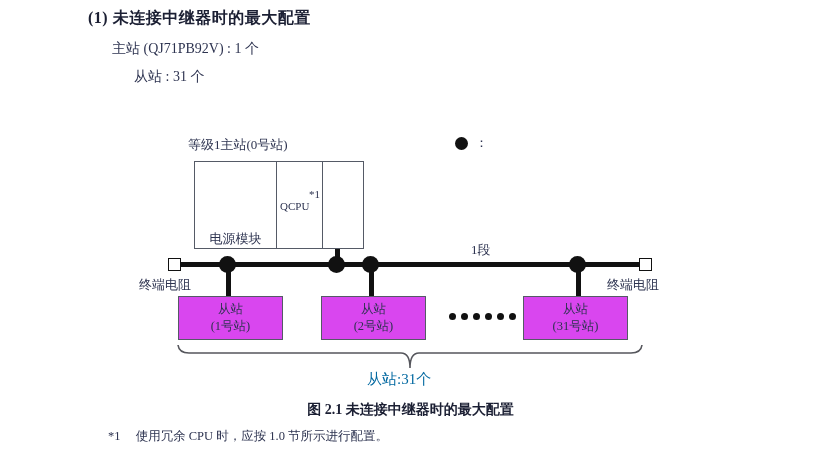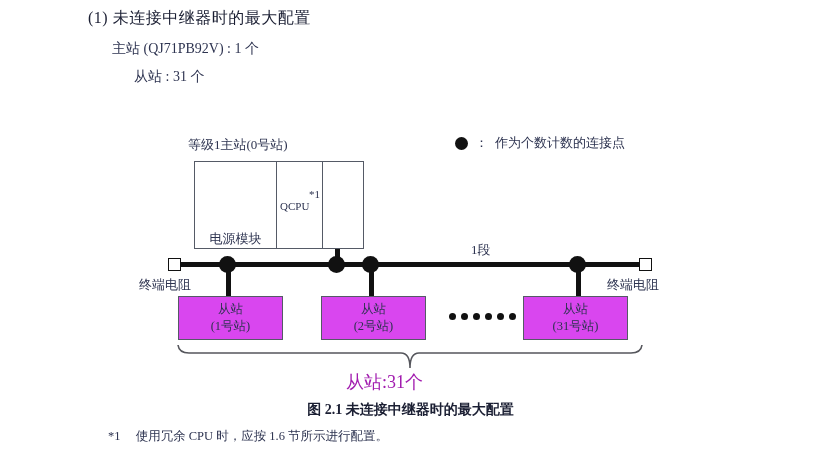--- a/index.html
+++ b/index.html
@@ -14,21 +14,21 @@
     font-family: "Liberation Serif", "DejaVu Serif", serif;
     color: #2a2f45;
     overflow: hidden;
   }
   .abs { position: absolute; }
 
   
   #heading-title {
     left: 88px; top: 8px;
     font-size: 16px;
-    font-weight: normal;
+    font-weight: bold;
     letter-spacing: .5px;
     color: #1b1f33;
     white-space: nowrap;
   }
   #heading-line-master {
     left: 112px; top: 40px;
     font-size: 14px;
     white-space: nowrap;
     color: #2d3350;
   }
@@ -197,23 +197,23 @@
     background: #111111;
     display: block;
   }
 
   
   #slave-brace {
     left: 170px; top: 344px;
     width: 480px; height: 26px;
   }
   #slave-brace-label {
-    left: 346px; top: 370px;
-    font-size: 18px;
-    color: #a21caf;
+    left: 367px; top: 370px;
+    font-size: 15px;
+    color: #0369a1;
     white-space: nowrap;
   }
 
   
   #figure-caption {
     left: 0; top: 401px;
     width: 821px;
     text-align: center;
     font-size: 14px;
     font-weight: bold;
@@ -230,21 +230,20 @@
 </head>
 <body>
 
 <div class="abs" id="heading-title">(1) 未连接中继器时的最大配置</div>
 <div class="abs" id="heading-line-master">主站 (QJ71PB92V) : 1 个</div>
 <div class="abs" id="heading-line-slave">从站 : 31 个</div>
 
 <div class="abs" id="legend">
   <span class="legend-dot"></span>
   <span>：</span>
-  <span>作为个数计数的连接点</span>
 </div>
 
 <div class="abs" id="master-station-label">等级1主站(0号站)</div>
 
 <div class="abs" id="master-rack">
   <div class="rack-cell" id="cell-power">
     <span>电源模块</span>
   </div>
   <div class="rack-cell" id="cell-qcpu">
     <span>QCPU</span>
@@ -292,14 +291,14 @@
 </div>
 
 <svg class="abs" id="slave-brace" viewBox="0 0 480 26" preserveAspectRatio="none">
   <path d="M 8 1 Q 9 9 19 9 L 231 9 Q 240 9 240 24 Q 240 9 249 9 L 461 9 Q 471 9 472 1" fill="none" stroke="#55565c" stroke-width="1.6"></path>
 </svg>
 <div class="abs" id="slave-brace-label">从站:31个</div>
 
 <div class="abs" id="figure-caption">图 2.1  未连接中继器时的最大配置</div>
 <div class="abs" id="footnote">
   <span class="fn-mark">*1</span>
-  <span>使用冗余 CPU 时，应按 1.6 节所示进行配置。</span>
+  <span>使用冗余 CPU 时，应按 1.0 节所示进行配置。</span>
 </div>
 
 </body></html>

